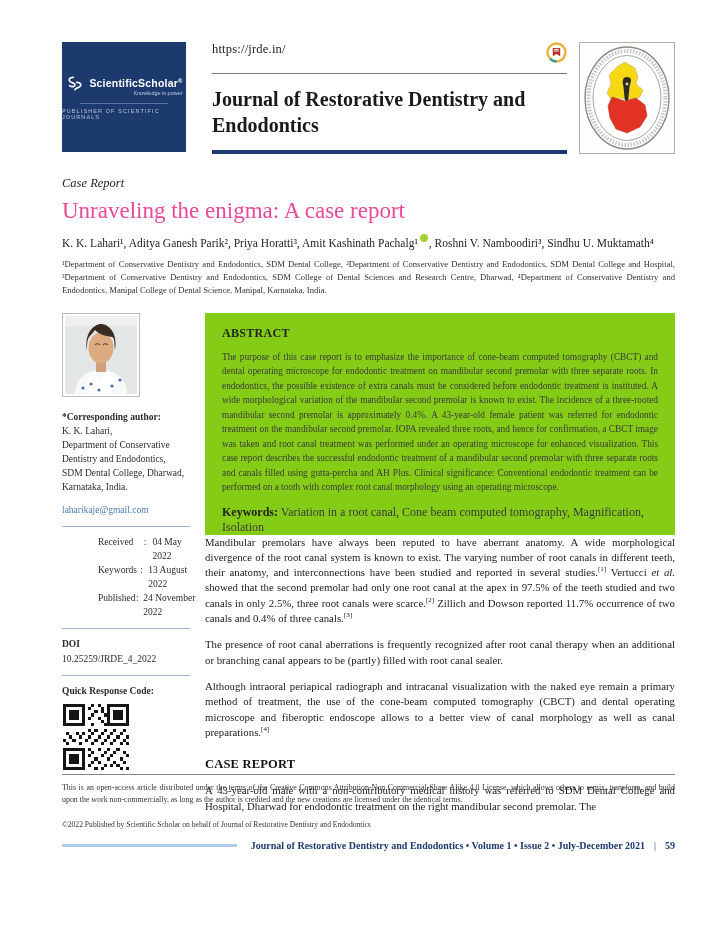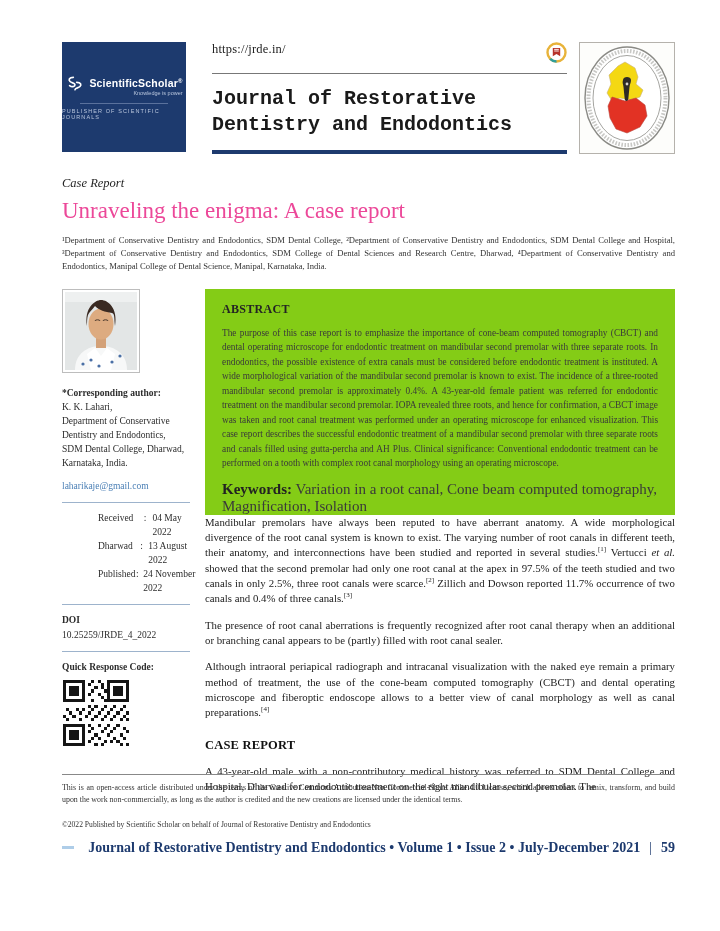--- a/index.html
+++ b/index.html
@@ -19,21 +19,21 @@
   .logo-row { display:flex; align-items:center; gap:4px; }
   .logo-name { font-size:10.5px; font-weight:bold; letter-spacing:.2px; }
   .logo-name sup { font-size:6px; }
   .logo-tagline { font-size:5.5px; color:#b9c6dd; text-align:right; margin-top:1px; }
   .logo-divider { width:88px; border-top:1px solid #5a719c; margin:5px 0 4px; }
   .logo-subtitle { font-size:5.5px; letter-spacing:1.1px; color:#b9c6dd; text-transform:uppercase; }
   .head-center { flex:1 1 auto; margin:0 12px 0 26px; padding-top:0; }
   .url-row { display:flex; justify-content:space-between; align-items:flex-start; }
   .url { font-size:12.5px; color:#222; letter-spacing:.2px; }
   .thin-rule { border-top:1.5px solid #777; margin:6px 0 12px; }
-  .journal-title { font-size:20px; line-height:1.3; font-weight:bold; color:#1a1a1a; max-width:330px;font-family:Liberation Mono, monospace; }
+  .journal-title { font-size:20px; line-height:1.3; font-weight:bold; color:#1a1a1a; max-width:330px; }
   .navy-rule { border-top:4px solid #1d3a6e; margin-top:12px; }
   .emblem { flex:0 0 auto; }
   
   .meta { margin-top:18px; }
   .article-type { font-style:italic; font-size:12.5px; }
   .article-title { font-size:23px; font-weight:normal; margin:7px 0 10px; color:#ec4899; }
   .authors { font-size:11.5px; margin-bottom:9px; }
   .orcid-icon { display:inline-block; width:8px; height:8px; border-radius:50%; background:#a6ce39; margin:0 1px 0 2px; vertical-align:super; }
   .affiliations { font-size:8.6px; line-height:1.5; color:#333; text-align:justify; margin-bottom:16px; }
   
@@ -48,34 +48,34 @@
   .date-row .lbl { width:52px;margin-left:36px; }
   .date-row .col { width:10px; }
   .doi-label, .qr-label { font-weight:bold; }
   .doi-value { margin-top:1px; }
   .qr { margin-top:6px; }
   
   .main { flex:1 1 auto; }
   .abstract-box { background:#84cc16; padding:13px 17px 0; }
   .abstract-box h3 { font-size:12px; letter-spacing:.3px; margin-bottom:9px; }
   .abstract-body { font-size:9.3px; line-height:1.56; text-align:justify; color:#3a3a3a; }
-  .keywords { font-size:15px; margin-top:10px; color:#3a3a3a; }
+  .keywords { font-size:12px; margin-top:10px; color:#3a3a3a; }
   .keywords b { color:#222; }
   .sec-heading { font-size:12.5px; letter-spacing:.2px; margin:0 0 11px; color:#111; }
   .main p.body { font-size:10.8px; line-height:1.42; text-align:justify; margin-bottom:11px; color:#222; }
   .main p.body sup { font-size:7px; }
   .case-heading { margin-top:17px; }
   
   footer { position:absolute; left:62px; right:45px; top:774px; }
   .foot-rule { border-top:1px solid #888; margin-bottom:7px; }
   .license { font-size:7.9px; line-height:1.5; text-align:justify; color:#333; }
   .copyright { font-size:7.6px; margin-top:14px; color:#333; }
   .band { display:flex; align-items:center; margin-top:11px; }
   .band-line { flex:1 1 auto; height:3px; background:#aecde8; margin-right:14px; }
-  .band-text { font-size:14px; font-weight:bold; color:#1d3a6e; white-space:nowrap; display:flex; align-items:center; }
+  .band-text { font-size:10px; font-weight:bold; color:#1d3a6e; white-space:nowrap; display:flex; align-items:center; }
   .band-sep { margin:0 9px; font-weight:normal; }
 </style>
 </head>
 <body>
 
 <div class="page">
 
   <header>
     <div class="logo-box">
       <div class="logo-row">
@@ -121,20 +121,23 @@
         <path d="M33 55 l13 4 11-3 9 7 2 11 -7 11 -13 6 -11-4 -6-11 -2-12 z" fill="#e23224" stroke="#b8443c" stroke-width="0.6"></path>
         <path d="M44 38 c0-4 8-4 8 0 c0 3-1.2 4-1.5 7 l-1.2 12 c-.4 2.6-3.2 2.6-3.6 0 l-1.2-12 c-.3-3-1.5-4-.5-7 z" fill="#2e2a26"></path>
         <circle cx="48" cy="42" r="1.4" fill="#d9d4cc"></circle>
       </svg>
     </div>
   </header>
 
   <div class="meta">
     <div class="article-type">Case Report</div>
     <h1 class="article-title">Unraveling the enigma: A case report</h1>
+    <div class="authors">
+      <span>K. K. Lahari¹, Aditya Ganesh Parik², Priya Horatti³, Amit Kashinath Pachalg¹</span><span class="orcid-icon"></span><span>, Roshni V. Namboodiri³, Sindhu U. Muktamath⁴</span>
+    </div>
     <div class="affiliations">¹Department of Conservative Dentistry and Endodontics, SDM Dental College, ²Department of Conservative Dentistry and Endodontics, SDM Dental College and Hospital, ³Department of Conservative Dentistry and Endodontics, SDM College of Dental Sciences and Research Centre, Dharwad, ⁴Department of Conservative Dentistry and Endodontics, Manipal College of Dental Science, Manipal, Karnataka, India.</div>
   </div>
 
   <div class="columns">
 
     <aside class="sidebar">
       <div class="photo">
         <svg width="72" height="78" viewBox="0 0 72 78">
           <rect width="72" height="78" fill="#e3e6e6"></rect>
           <rect width="72" height="10" fill="#eef0f0"></rect>
@@ -158,21 +161,21 @@
       <div>SDM Dental College, Dharwad,</div>
       <div>Karnataka, India.</div>
       <a class="email" href="#">laharikaje@gmail.com</a>
       <div class="side-rule"></div>
       <div class="date-row">
         <span class="lbl">Received</span>
           <span class="col">:</span>
           <span>04 May 2022</span>
       </div>
       <div class="date-row">
-        <span class="lbl">Dharwad</span>
+        <span class="lbl">Keywords</span>
           <span class="col">:</span>
           <span>13 August 2022</span>
       </div>
       <div class="date-row">
         <span class="lbl">Published</span>
           <span class="col">:</span>
           <span>24 November 2022</span>
       </div>
       <div class="side-rule"></div>
       <div class="doi-label">DOI</div>

